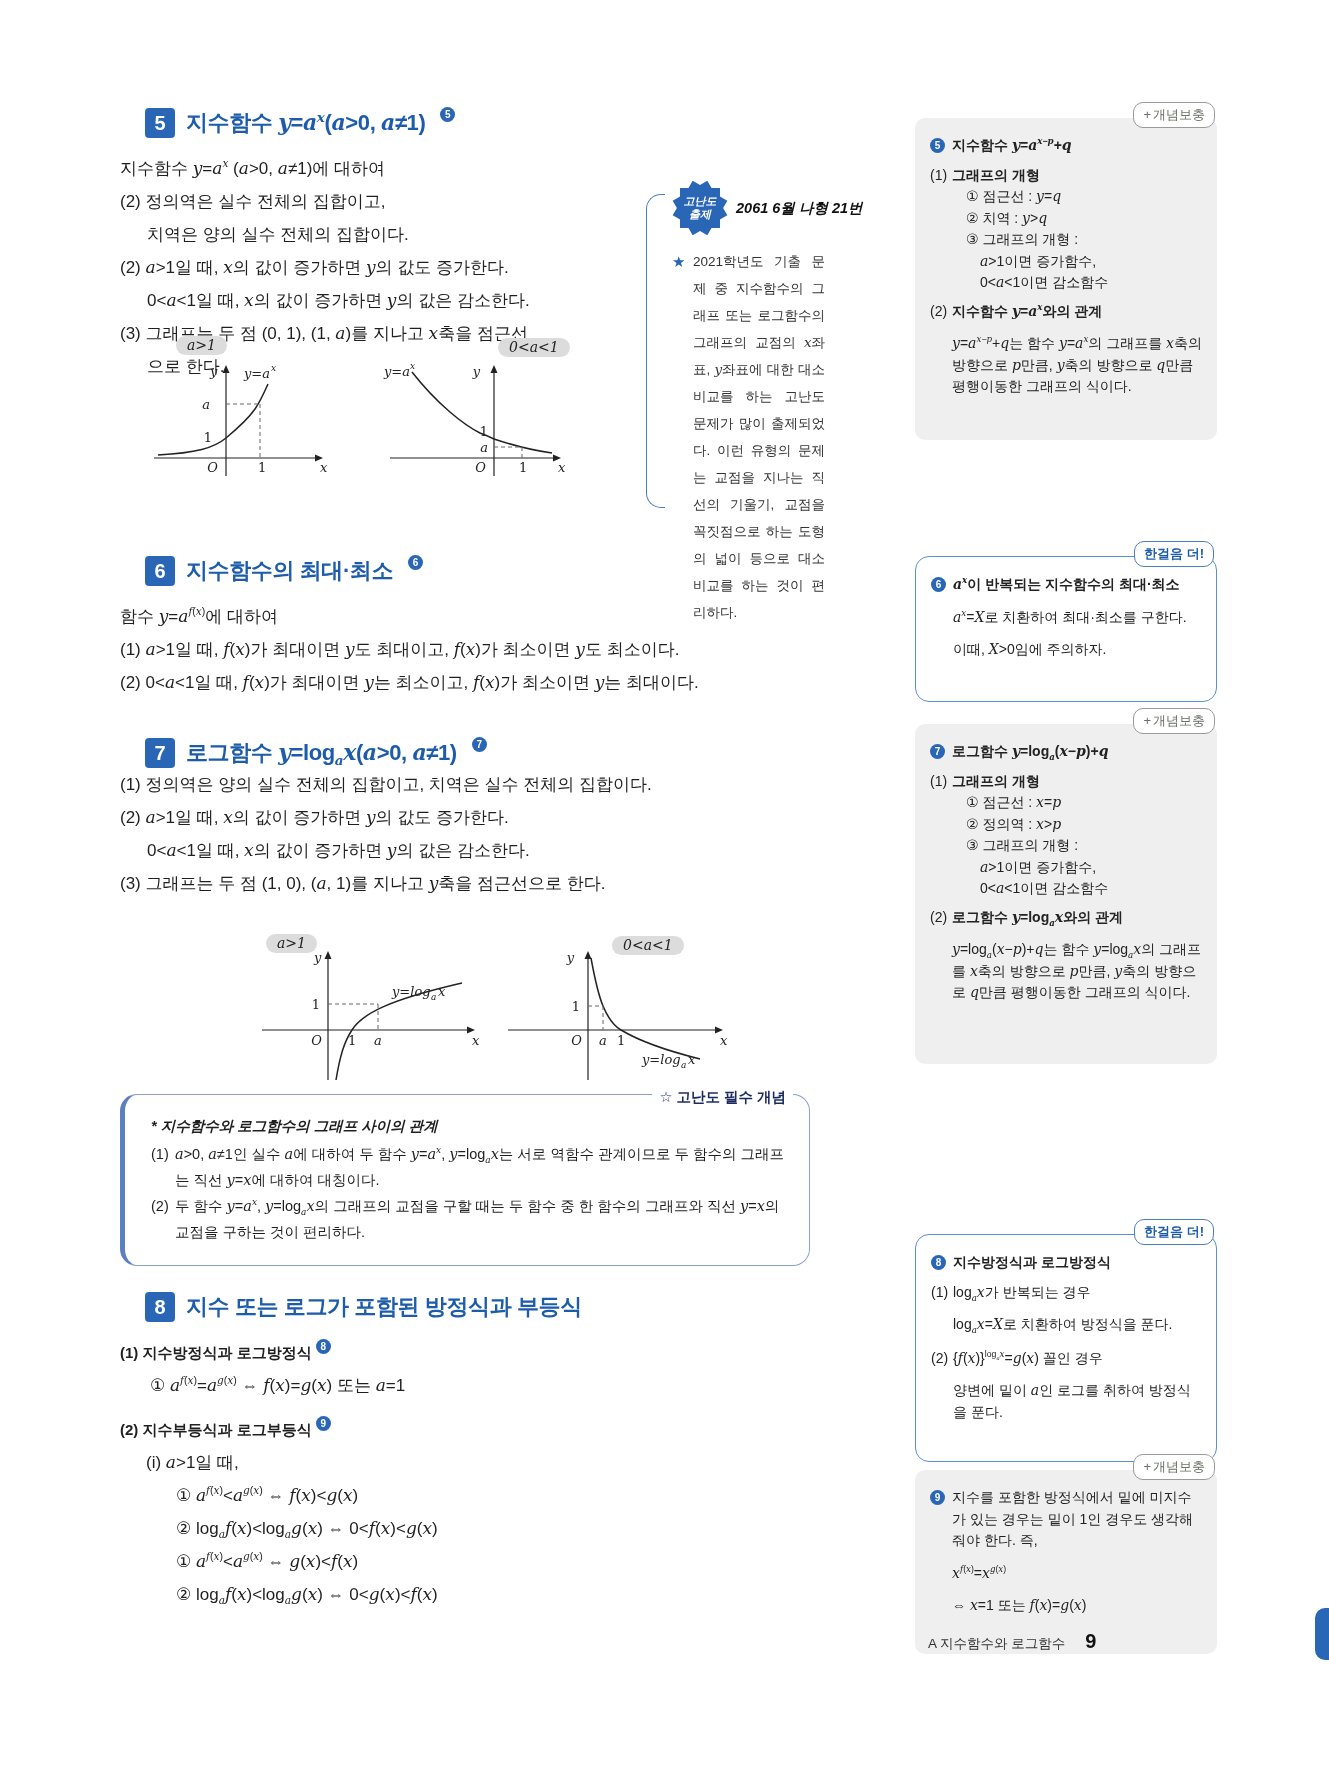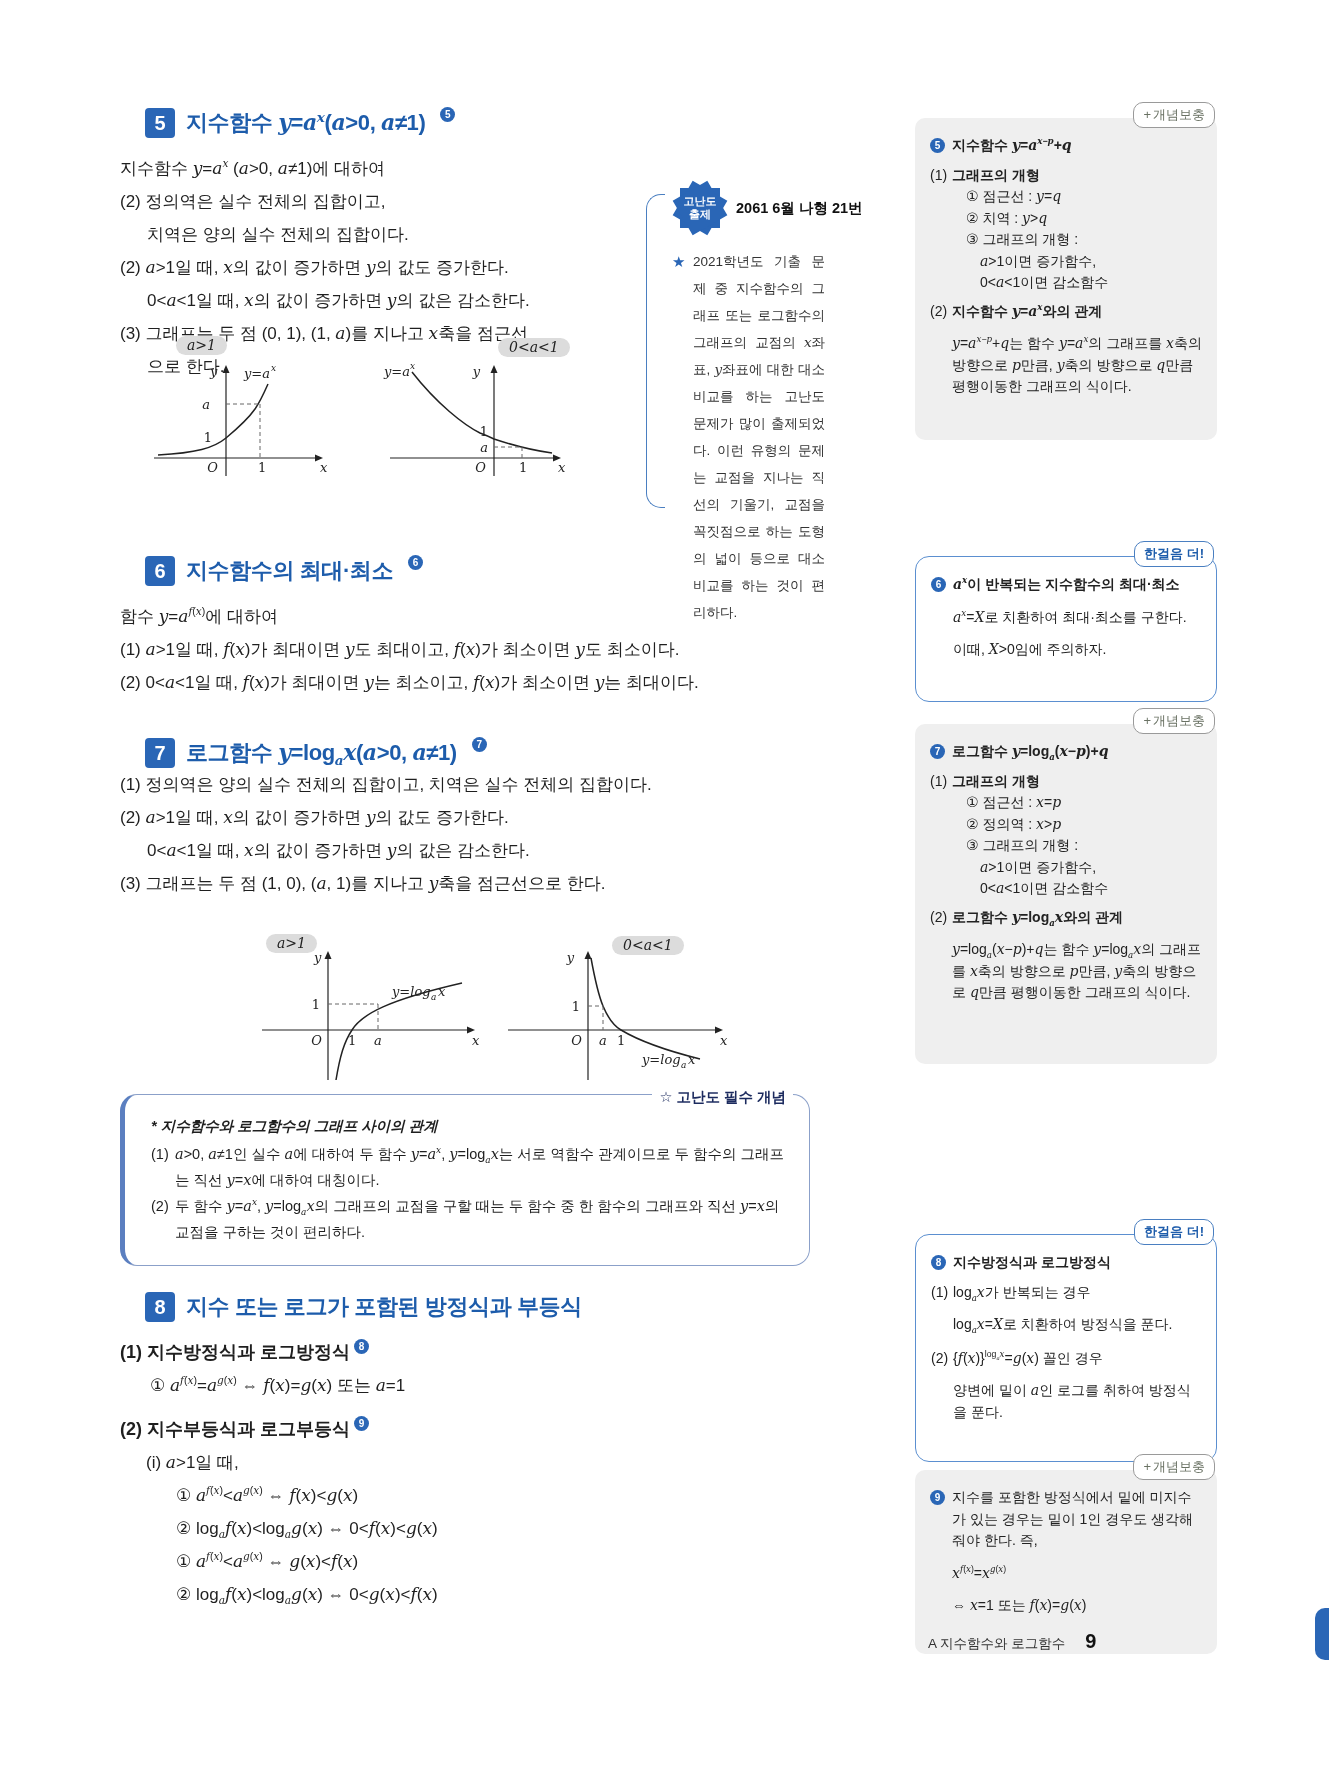--- a/index.html
+++ b/index.html
@@ -28,21 +28,21 @@
 
   
   .gwrap{position:absolute;}
   .gbadge{position:absolute;background:#dcdcdc;border-radius:13px;padding:1px 11px 2px;
           font-family:"DejaVu Serif",serif;font-style:italic;font-size:14px;color:#222;white-space:nowrap;}
 
   
   .callout{position:absolute;left:648px;top:180px;width:160px;}
   .bracket{position:absolute;left:646px;top:194px;width:18px;height:312px;
            border:1.6px solid #4a7fc1;border-right:none;border-radius:15px 0 0 15px;}
-  .co-head{display:flex;align-items:center;gap:8px;margin-left:24px;}
+  .co-head{display:flex;align-items:center;gap:8px;margin-left:24px;font-style:italic;}
   .burst{position:relative;width:56px;height:56px;flex:0 0 auto;}
   .burst .sq{position:absolute;inset:8px;background:#2a66b6;}
   .burst .sq.r30{transform:rotate(30deg);}
   .burst .sq.r60{transform:rotate(60deg);}
   .burst .btxt{position:absolute;inset:0;display:flex;flex-direction:column;align-items:center;
                justify-content:center;color:#fff;font-size:11px;font-weight:bold;line-height:1.2;z-index:2;}
   .co-title{font-weight:bold;font-size:14.5px;color:#111;white-space:nowrap;}
   .co-body{margin:12px 0 0 24px;position:relative;padding-left:21px;width:132px;
            font-size:13.5px;line-height:27px;color:#333;text-align:justify;}
   .co-star{position:absolute;left:0;top:0;color:#2a66b6;font-size:15px;}
@@ -55,21 +55,21 @@
         font-weight:bold;font-size:14.5px;color:#1b2a5e;white-space:nowrap;}
   .mtag .mstar{color:#1b2a5e;margin-right:4px;font-weight:normal;}
   .mhead{font-weight:bold;margin-bottom:2px;font-style:italic;}
   .mitem{position:relative;padding-left:24px;}
   .mitem .mk{position:absolute;left:0;top:0;}
 
   
   .f1{padding-left:30px;}
   .f2{padding-left:26px;}
   .f3{padding-left:56px;}
-  .subhead{font-weight:bold;font-size:18px;}
+  .subhead{font-weight:bold;font-size:15px;}
 
   
   .sbox{position:absolute;left:915px;width:302px;box-sizing:border-box;padding:17px 15px 14px 15px;
         font-size:14px;line-height:21.5px;color:#222;}
   .sbox.gray{background:#efefef;border-radius:10px;}
   .sbox.blue{background:#fff;border:1.6px solid #5b8fd0;border-radius:14px;}
   .stag{position:absolute;top:-16px;right:2px;background:#fff;border:1.2px solid #9a9a9a;
         border-radius:10px;padding:1px 9px;font-size:13px;color:#6a7264;white-space:nowrap;}
   .stag .plus{margin-right:2px;}
   .stag.bluetag{border-color:#4a7fc1;color:#1d5cab;font-weight:bold;}

